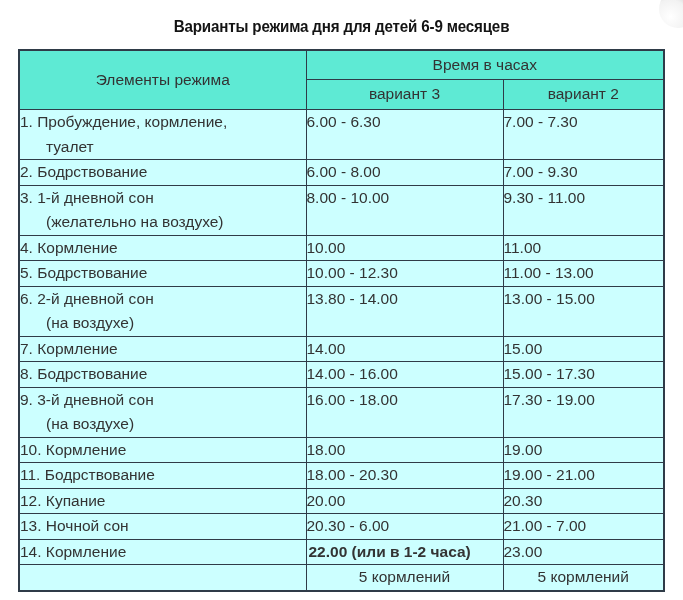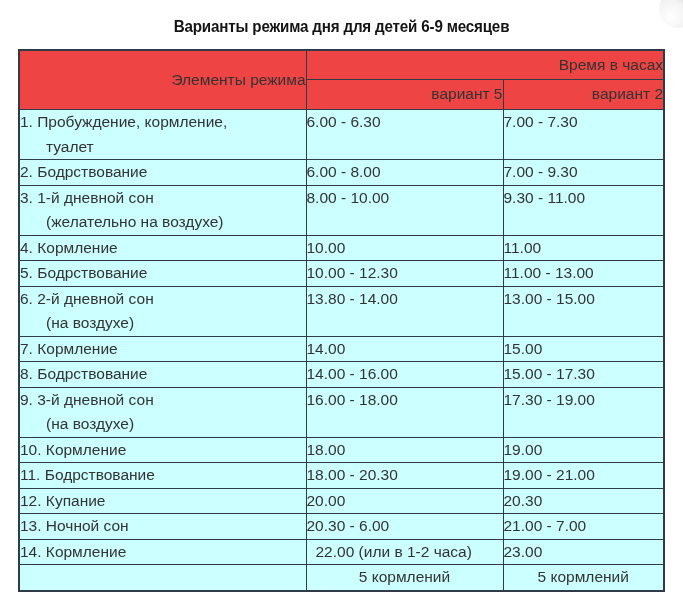--- a/index.html
+++ b/index.html
@@ -54,39 +54,39 @@
     table.schedule th,
     table.schedule td {
       border: 1.5px solid #2f3b48;
       padding: 0;
       vertical-align: top;
       line-height: 24.5px;
       font-weight: normal;
       color: #333333;
     }
     table.schedule th {
-      background: #ef4444;
-      text-align: right;
+      background: #5eead4;
+      text-align: center;
       vertical-align: middle;
     }
     table.schedule thead tr.h1 th { height: 28px; }
     table.schedule thead tr.h2 th { height: 29px; }
     table.schedule td {
       background: #ccffff;
     }
     td.elem {
       padding-left: 20px;
     }
     td.elem .cont {
       display: block;
       padding-left: 26px;
     }
     td.v1 { padding-left: 19px; }
     td.v2 { padding-left: 16px; }
-    td.v1.tight { padding-left: 9px; }
+    td.v1.tight { padding-left: 2px; font-weight: bold; }
     td.center { text-align: center; padding-left: 0; margin-left: 12px; }
     tr.single td { height: 24px; }
     tr.double td { height: 49px; margin-top: 32px; }
   </style>
 </head>
 <body>
 
 <div class="page-curl"></div>
 
 <div class="title">Варианты режима дня для детей 6-9 месяцев</div>
@@ -96,21 +96,21 @@
     <col class="c1">
       <col class="c2">
       <col class="c3">
   </colgroup>
   <thead>
     <tr class="h1">
       <th rowspan="2">Элементы режима</th>
       <th colspan="2">Время в часах</th>
     </tr>
     <tr class="h2">
-      <th>вариант 5</th>
+      <th>вариант 3</th>
       <th>вариант 2</th>
     </tr>
   </thead>
   <tbody>
     <tr class="double">
       <td class="elem"><span>1. Пробуждение, кормление,</span><span class="cont">туалет</span></td>
       <td class="v1">6.00 - 6.30</td>
       <td class="v2">7.00 - 7.30</td>
     </tr>
     <tr class="single">

